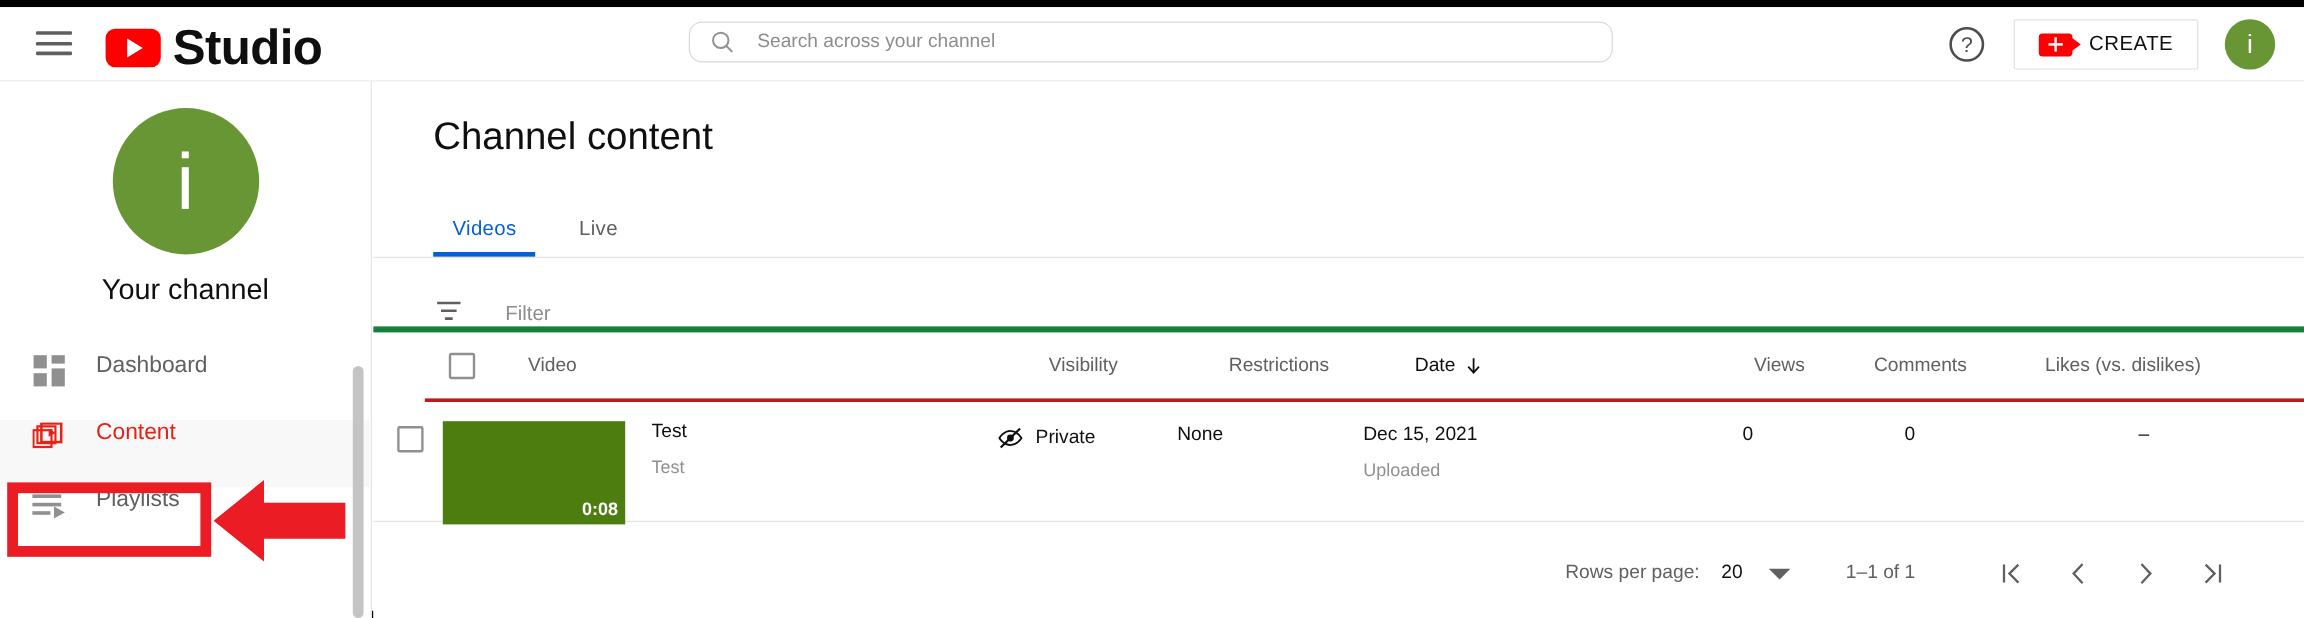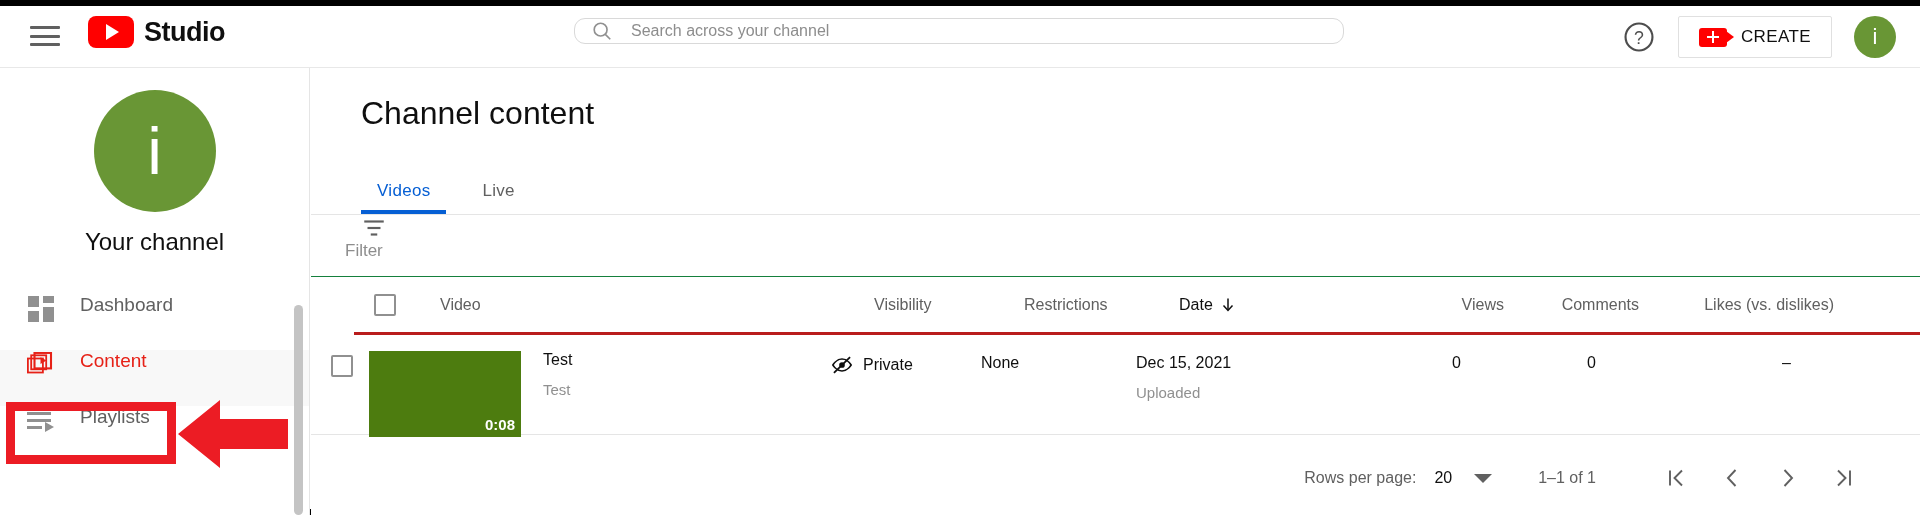--- a/index.html
+++ b/index.html
@@ -34,25 +34,25 @@
   #brand { position: absolute; left: 88px; top: 10px; display: flex; align-items: center; gap: 10px; }
   #yt-logo {
     width: 46px; height: 32px; background: #ff0000; border-radius: 8px;
     display: flex; align-items: center; justify-content: center;
   }
   #yt-logo .tri {
     width: 0; height: 0; border-left: 13px solid #fff;
     border-top: 8px solid transparent; border-bottom: 8px solid transparent;
     margin-left: 3px;
   }
-  #studio-word { font-size: 27px; font-weight: 700; color: #0f0f0f; letter-spacing: -0.5px; }
+  #studio-word { font-size: 41px; font-weight: 700; color: #0f0f0f; letter-spacing: -0.5px; }
 
   
   #search-wrap {
-    position: absolute; left: 574px; top: 12px; width: 770px; height: 26px;
+    position: absolute; left: 574px; top: 12px; width: 770px; height: 34px;
     border: 1px solid #d9d9d9; border-radius: 11px; background: #fff;
     display: flex; align-items: center; padding: 0 16px; gap: 18px;
   }
   #search-input {
     flex: 1; border: none; outline: none; font-size: 16px;
     color: #606060; font-family: "Liberation Sans", sans-serif; background: transparent;
   }
   #search-input::placeholder { color: #8d8d8d; }
 
   
@@ -155,21 +155,21 @@
     content: ""; position: absolute; left: 10px; right: 10px; bottom: 0;
     height: 4px; background: #065fd4;
   }
   #tab-underline {
     position: absolute; left: 0; top: 146px; width: 1609px; height: 1px; background: #e5e5e5;
   }
 
   
   #filter-row {
     position: absolute; left: 0; top: 147px; width: 1609px; height: 62px;
-    display: flex; align-items: flex-start; border-bottom: 1px solid #15803d; flex-direction: column;
+    display: flex; align-items: flex-end; border-bottom: 5px solid #15803d;
   }
   #filter-icon { margin-left: 50px; width: 26px; height: 26px; cursor: pointer; }
   #filter-input {
     margin-left: 34px; border: none; outline: none; background: transparent;
     font-size: 17px; color: #606060; width: 420px;
     font-family: "Liberation Sans", sans-serif;
   }
   #filter-input::placeholder { color: #8d8d8d; }
 
   

